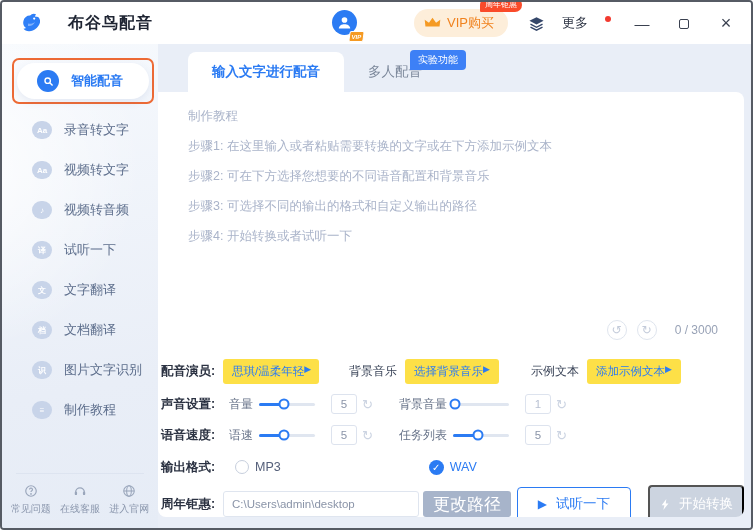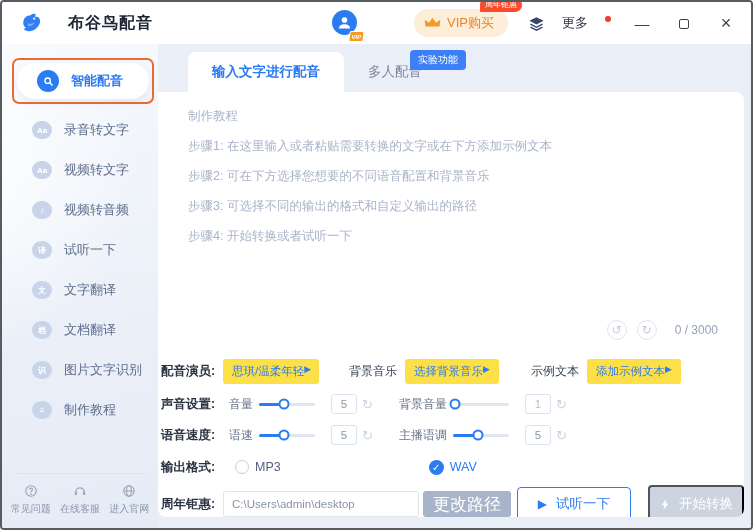--- a/index.html
+++ b/index.html
@@ -359,21 +359,21 @@
 
       <div class="srow" style="margin-top:5px; height:26px;">
         <span class="slabel">语音速度:</span>
         <span class="subl" style="margin-left:6px;">语速</span>
         <span class="slider">
           <span class="fill" style="width:45%;"></span>
             <span class="thumb" style="left:45%;"></span>
         </span>
         <span class="valbox" style="margin-left:10px;">5</span>
         <span class="reset-ico">↻</span>
-        <span class="subl" style="margin-left:26px;">主播语调</span>
+        <span class="subl" style="margin-left:26px;">任务列表</span>
         <span class="slider">
           <span class="fill" style="width:45%;"></span>
             <span class="thumb" style="left:45%;"></span>
         </span>
         <span class="valbox" style="margin-left:10px;">5</span>
         <span class="reset-ico">↻</span>
       </div>
 
       <div class="srow" style="margin-top:8px; height:22px;">
         <span class="slabel">输出格式:</span>

